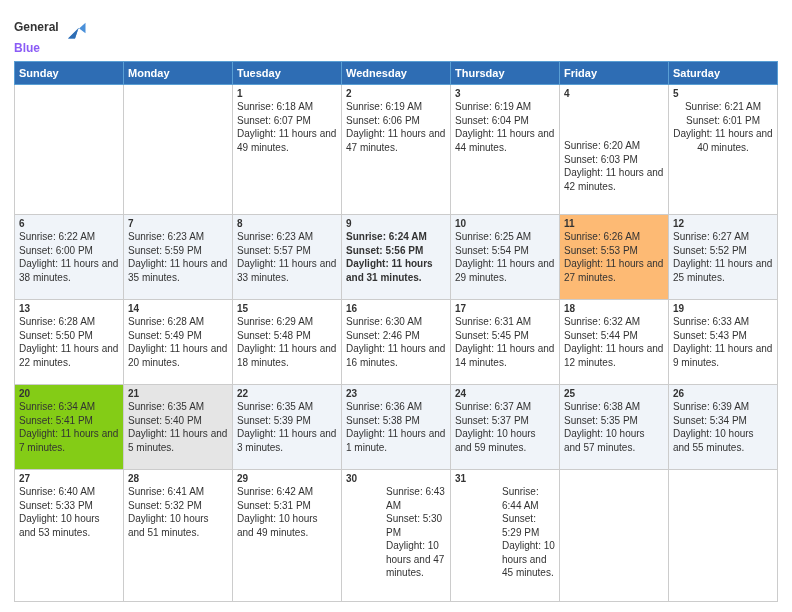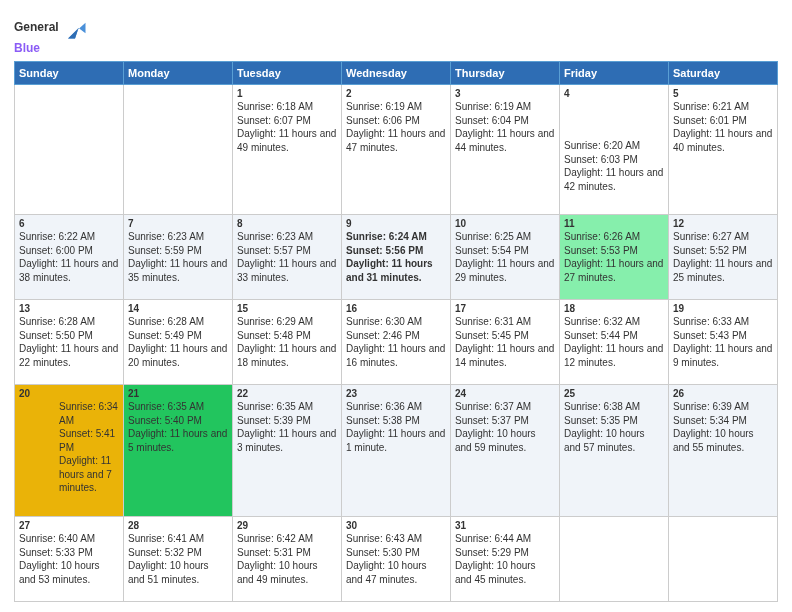--- a/index.html
+++ b/index.html
@@ -154,21 +154,21 @@
 Daylight: 11 hours and 44 minutes.</div>
           </td>
           <td>
             <span class="day-num">4</span>
             <div class="day-info" style="white-space: pre-line; margin-top: 40px;">Sunrise: 6:20 AM
 Sunset: 6:03 PM
 Daylight: 11 hours and 42 minutes.</div>
           </td>
           <td>
             <span class="day-num">5</span>
-            <div class="day-info" style="white-space: pre-line;">Sunrise: 6:21 AM
+            <div class="day-info" style="white-space: pre-line; text-align: center;">Sunrise: 6:21 AM
 Sunset: 6:01 PM
 Daylight: 11 hours and 40 minutes.</div>
           </td>
         </tr>
         <tr>
           <td style="background: rgb(240, 244, 249);">
             <span class="day-num">6</span>
             <div class="day-info" style="white-space: pre-line;">Sunrise: 6:22 AM
 Sunset: 6:00 PM
 Daylight: 11 hours and 38 minutes.</div>
@@ -190,21 +190,21 @@
             <div class="day-info" style="white-space: pre-line; font-weight: bold;">Sunrise: 6:24 AM
 Sunset: 5:56 PM
 Daylight: 11 hours and 31 minutes.</div>
           </td>
           <td style="background: rgb(240, 244, 249);">
             <span class="day-num">10</span>
             <div class="day-info" style="white-space: pre-line;">Sunrise: 6:25 AM
 Sunset: 5:54 PM
 Daylight: 11 hours and 29 minutes.</div>
           </td>
-          <td style="background: #86efac;">
+          <td style="background: #fdba74;">
             <span class="day-num">11</span>
             <div class="day-info" style="white-space: pre-line;">Sunrise: 6:26 AM
 Sunset: 5:53 PM
 Daylight: 11 hours and 27 minutes.</div>
           </td>
           <td style="background: rgb(240, 244, 249);">
             <span class="day-num">12</span>
             <div class="day-info" style="white-space: pre-line;">Sunrise: 6:27 AM
 Sunset: 5:52 PM
 Daylight: 11 hours and 25 minutes.</div>
@@ -248,27 +248,27 @@
 Daylight: 11 hours and 12 minutes.</div>
           </td>
           <td>
             <span class="day-num">19</span>
             <div class="day-info" style="white-space: pre-line;">Sunrise: 6:33 AM
 Sunset: 5:43 PM
 Daylight: 11 hours and 9 minutes.</div>
           </td>
         </tr>
         <tr>
-          <td style="background: #eab308;">
+          <td style="background: #84cc16;">
             <span class="day-num">20</span>
-            <div class="day-info" style="white-space: pre-line; margin-left: 40px;">Sunrise: 6:34 AM
+            <div class="day-info" style="white-space: pre-line;">Sunrise: 6:34 AM
 Sunset: 5:41 PM
 Daylight: 11 hours and 7 minutes.</div>
           </td>
-          <td style="background: #22c55e;">
+          <td style="background: #e5e5e5;">
             <span class="day-num">21</span>
             <div class="day-info" style="white-space: pre-line;">Sunrise: 6:35 AM
 Sunset: 5:40 PM
 Daylight: 11 hours and 5 minutes.</div>
           </td>
           <td style="background: rgb(240, 244, 249);">
             <span class="day-num">22</span>
             <div class="day-info" style="white-space: pre-line;">Sunrise: 6:35 AM
 Sunset: 5:39 PM
 Daylight: 11 hours and 3 minutes.</div>
@@ -312,27 +312,27 @@
 Daylight: 10 hours and 51 minutes.</div>
           </td>
           <td>
             <span class="day-num">29</span>
             <div class="day-info" style="white-space: pre-line;">Sunrise: 6:42 AM
 Sunset: 5:31 PM
 Daylight: 10 hours and 49 minutes.</div>
           </td>
           <td>
             <span class="day-num">30</span>
-            <div class="day-info" style="white-space: pre-line;">Sunrise: 6:43 AM
+            <div class="day-info" style="white-space: pre-line; margin-left: 40px;">Sunrise: 6:43 AM
 Sunset: 5:30 PM
 Daylight: 10 hours and 47 minutes.</div>
           </td>
           <td>
             <span class="day-num">31</span>
-            <div class="day-info" style="white-space: pre-line;">Sunrise: 6:44 AM
+            <div class="day-info" style="white-space: pre-line; margin-left: 47px;">Sunrise: 6:44 AM
 Sunset: 5:29 PM
 Daylight: 10 hours and 45 minutes.</div>
           </td>
           <td class="empty-cell"></td>
           <td class="empty-cell"></td>
         </tr>
       </tbody>
   </table>
 </div>
 

